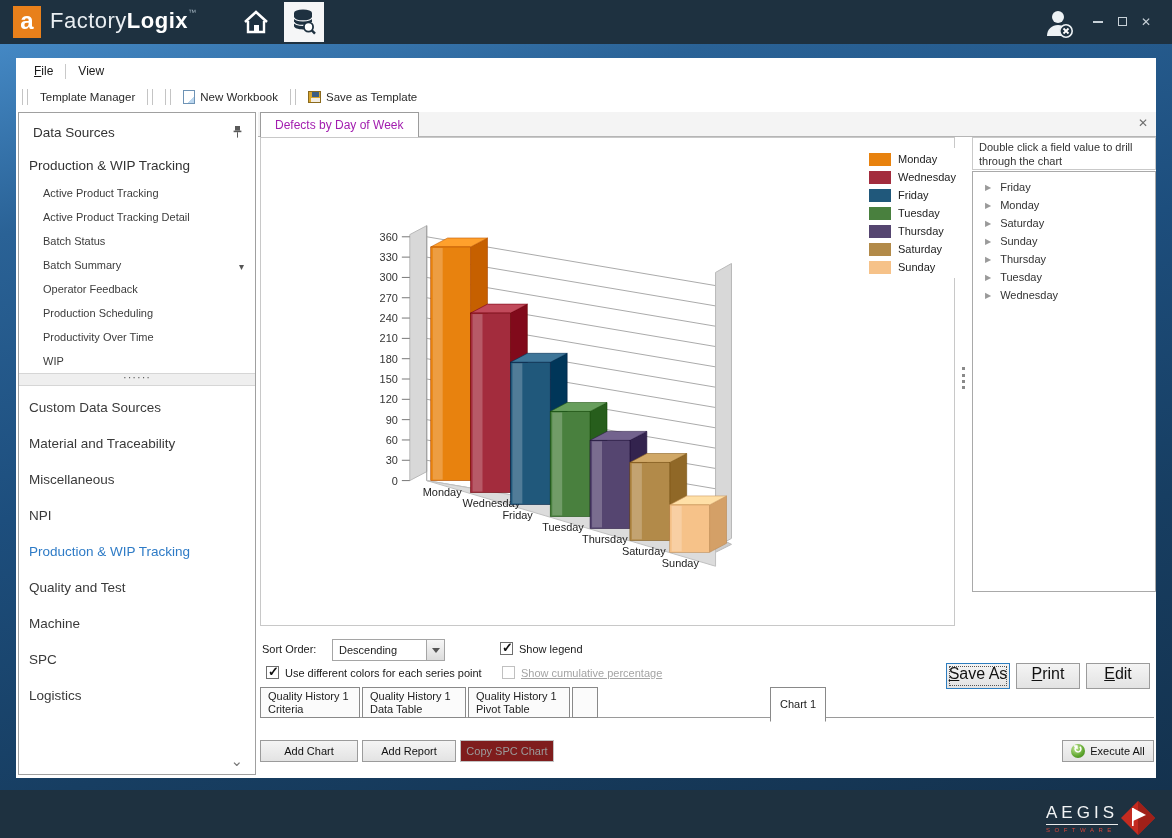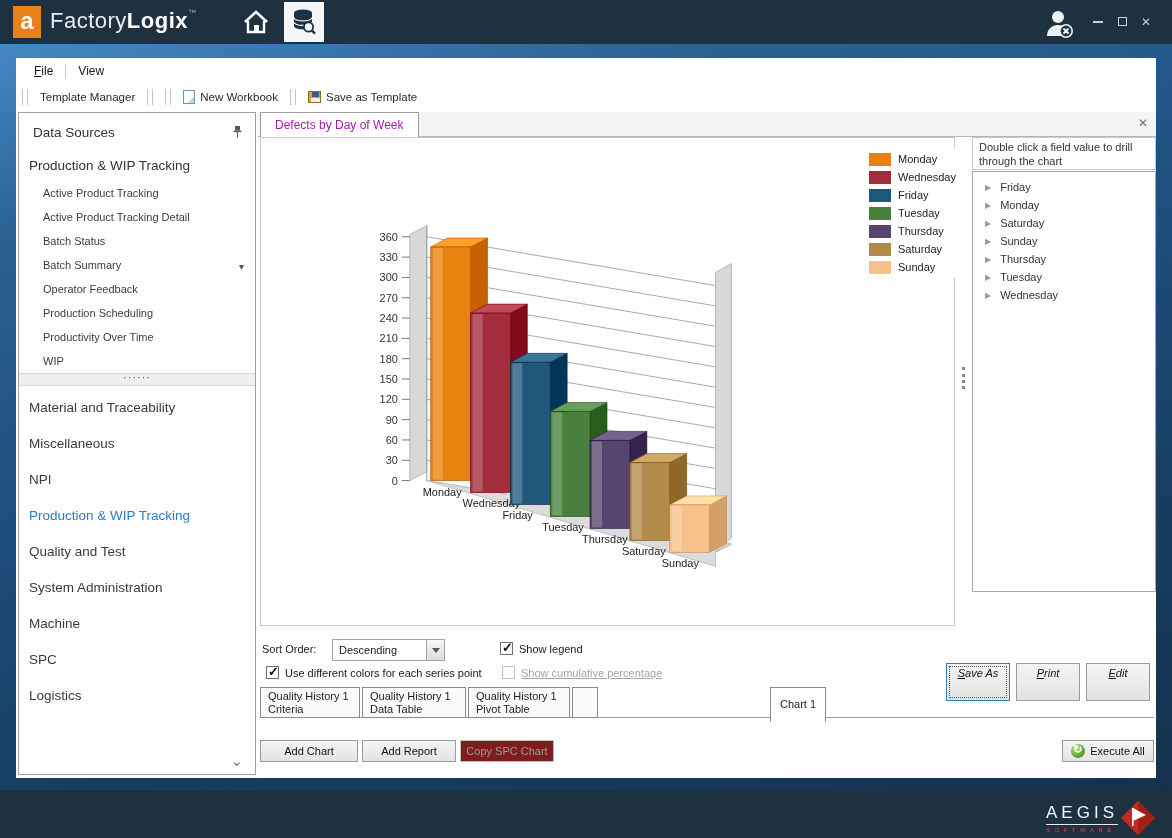--- a/index.html
+++ b/index.html
@@ -91,22 +91,22 @@
           font-size:11px;line-height:20px;padding-left:6px;}
   .select .arrow-btn{position:absolute;right:0;top:0;width:18px;height:20px;background:linear-gradient(#F7F7F7,#DCDCDC);border-left:1px solid #A5A5A5;}
   .select .arrow-btn::after{content:"";position:absolute;left:5px;top:8px;border:4px solid transparent;border-top:5px solid #555;}
   .chk-item{position:absolute;top:3px;display:flex;align-items:center;}
   .cb{width:13px;height:13px;border:1px solid #6E6E6E;background:#fff;position:relative;margin-right:6px;flex:none;}
   .cb.checked::after{content:"✓";position:absolute;left:1px;top:-3px;font-size:13px;font-weight:bold;color:#111;}
   .cb.disabled{border-color:#C0C0C0;}
   .chk-item.disabled{color:#A4A4A4;text-decoration:underline;}
   .ctl-row2{position:absolute;left:8px;top:551px;height:22px;width:690px;font-size:11px;color:#1A1A1A;}
 
-  .btn{position:absolute;height:38px;background:linear-gradient(#F4F4F4,#E3E3E3);border:1px solid #9B9B9B;
-       font-size:11px;color:#111;text-align:center;line-height:19px;font-style:italic;}
+  .btn{position:absolute;height:26px;background:linear-gradient(#F4F4F4,#E3E3E3);border:1px solid #9B9B9B;
+       font-size:16px;color:#111;text-align:center;line-height:19px;}
   .btn.focused{border:1px solid #2D7DBF;outline:1px dotted #555;outline-offset:-4px;}
 
   
   .bottom-tabs{position:absolute;left:2px;top:575px;width:894px;height:34px;}
   .bt-line{position:absolute;left:0;top:30px;width:894px;height:1px;background:#9A9A9A;}
   .btab{position:absolute;top:0;height:31px;background:#FBFBFB;border:1px solid #898989;font-size:11px;line-height:13px;
         color:#222;padding:2px 7px;white-space:pre-line;z-index:1;}
   .btab.center{display:flex;align-items:center;justify-content:center;white-space:normal;}
   .btab.active{height:35px;background:#fff;border-bottom:1px solid #fff;z-index:2;}
 
@@ -210,26 +210,26 @@
             <div class="sb-sub-item">Batch Status</div>
             <div class="sb-sub-item">Batch Summary</div>
             <div class="sb-sub-item">Operator Feedback</div>
             <div class="sb-sub-item">Production Scheduling</div>
             <div class="sb-sub-item">Productivity Over Time</div>
             <div class="sb-sub-item">WIP</div>
           </div>
         <span class="wip-arrow">▾</span>
         <div class="sb-splitter">······</div>
         <div class="sb-cats">
+            <div class="sb-cat">Custom Data Sources</div>
             <div class="sb-cat">Material and Traceability</div>
             <div class="sb-cat">Miscellaneous</div>
             <div class="sb-cat">NPI</div>
             <div class="sb-cat selected">Production &amp; WIP Tracking</div>
             <div class="sb-cat">Quality and Test</div>
-            <div class="sb-cat">System Administration</div>
             <div class="sb-cat">Machine</div>
             <div class="sb-cat">SPC</div>
             <div class="sb-cat">Logistics</div>
           </div>
         <span class="sb-chevron">⌄</span>
       </aside>
 
       <div class="main">
         <div class="tabstrip">
           <div class="top-tab">Defects by Day of Week</div>

